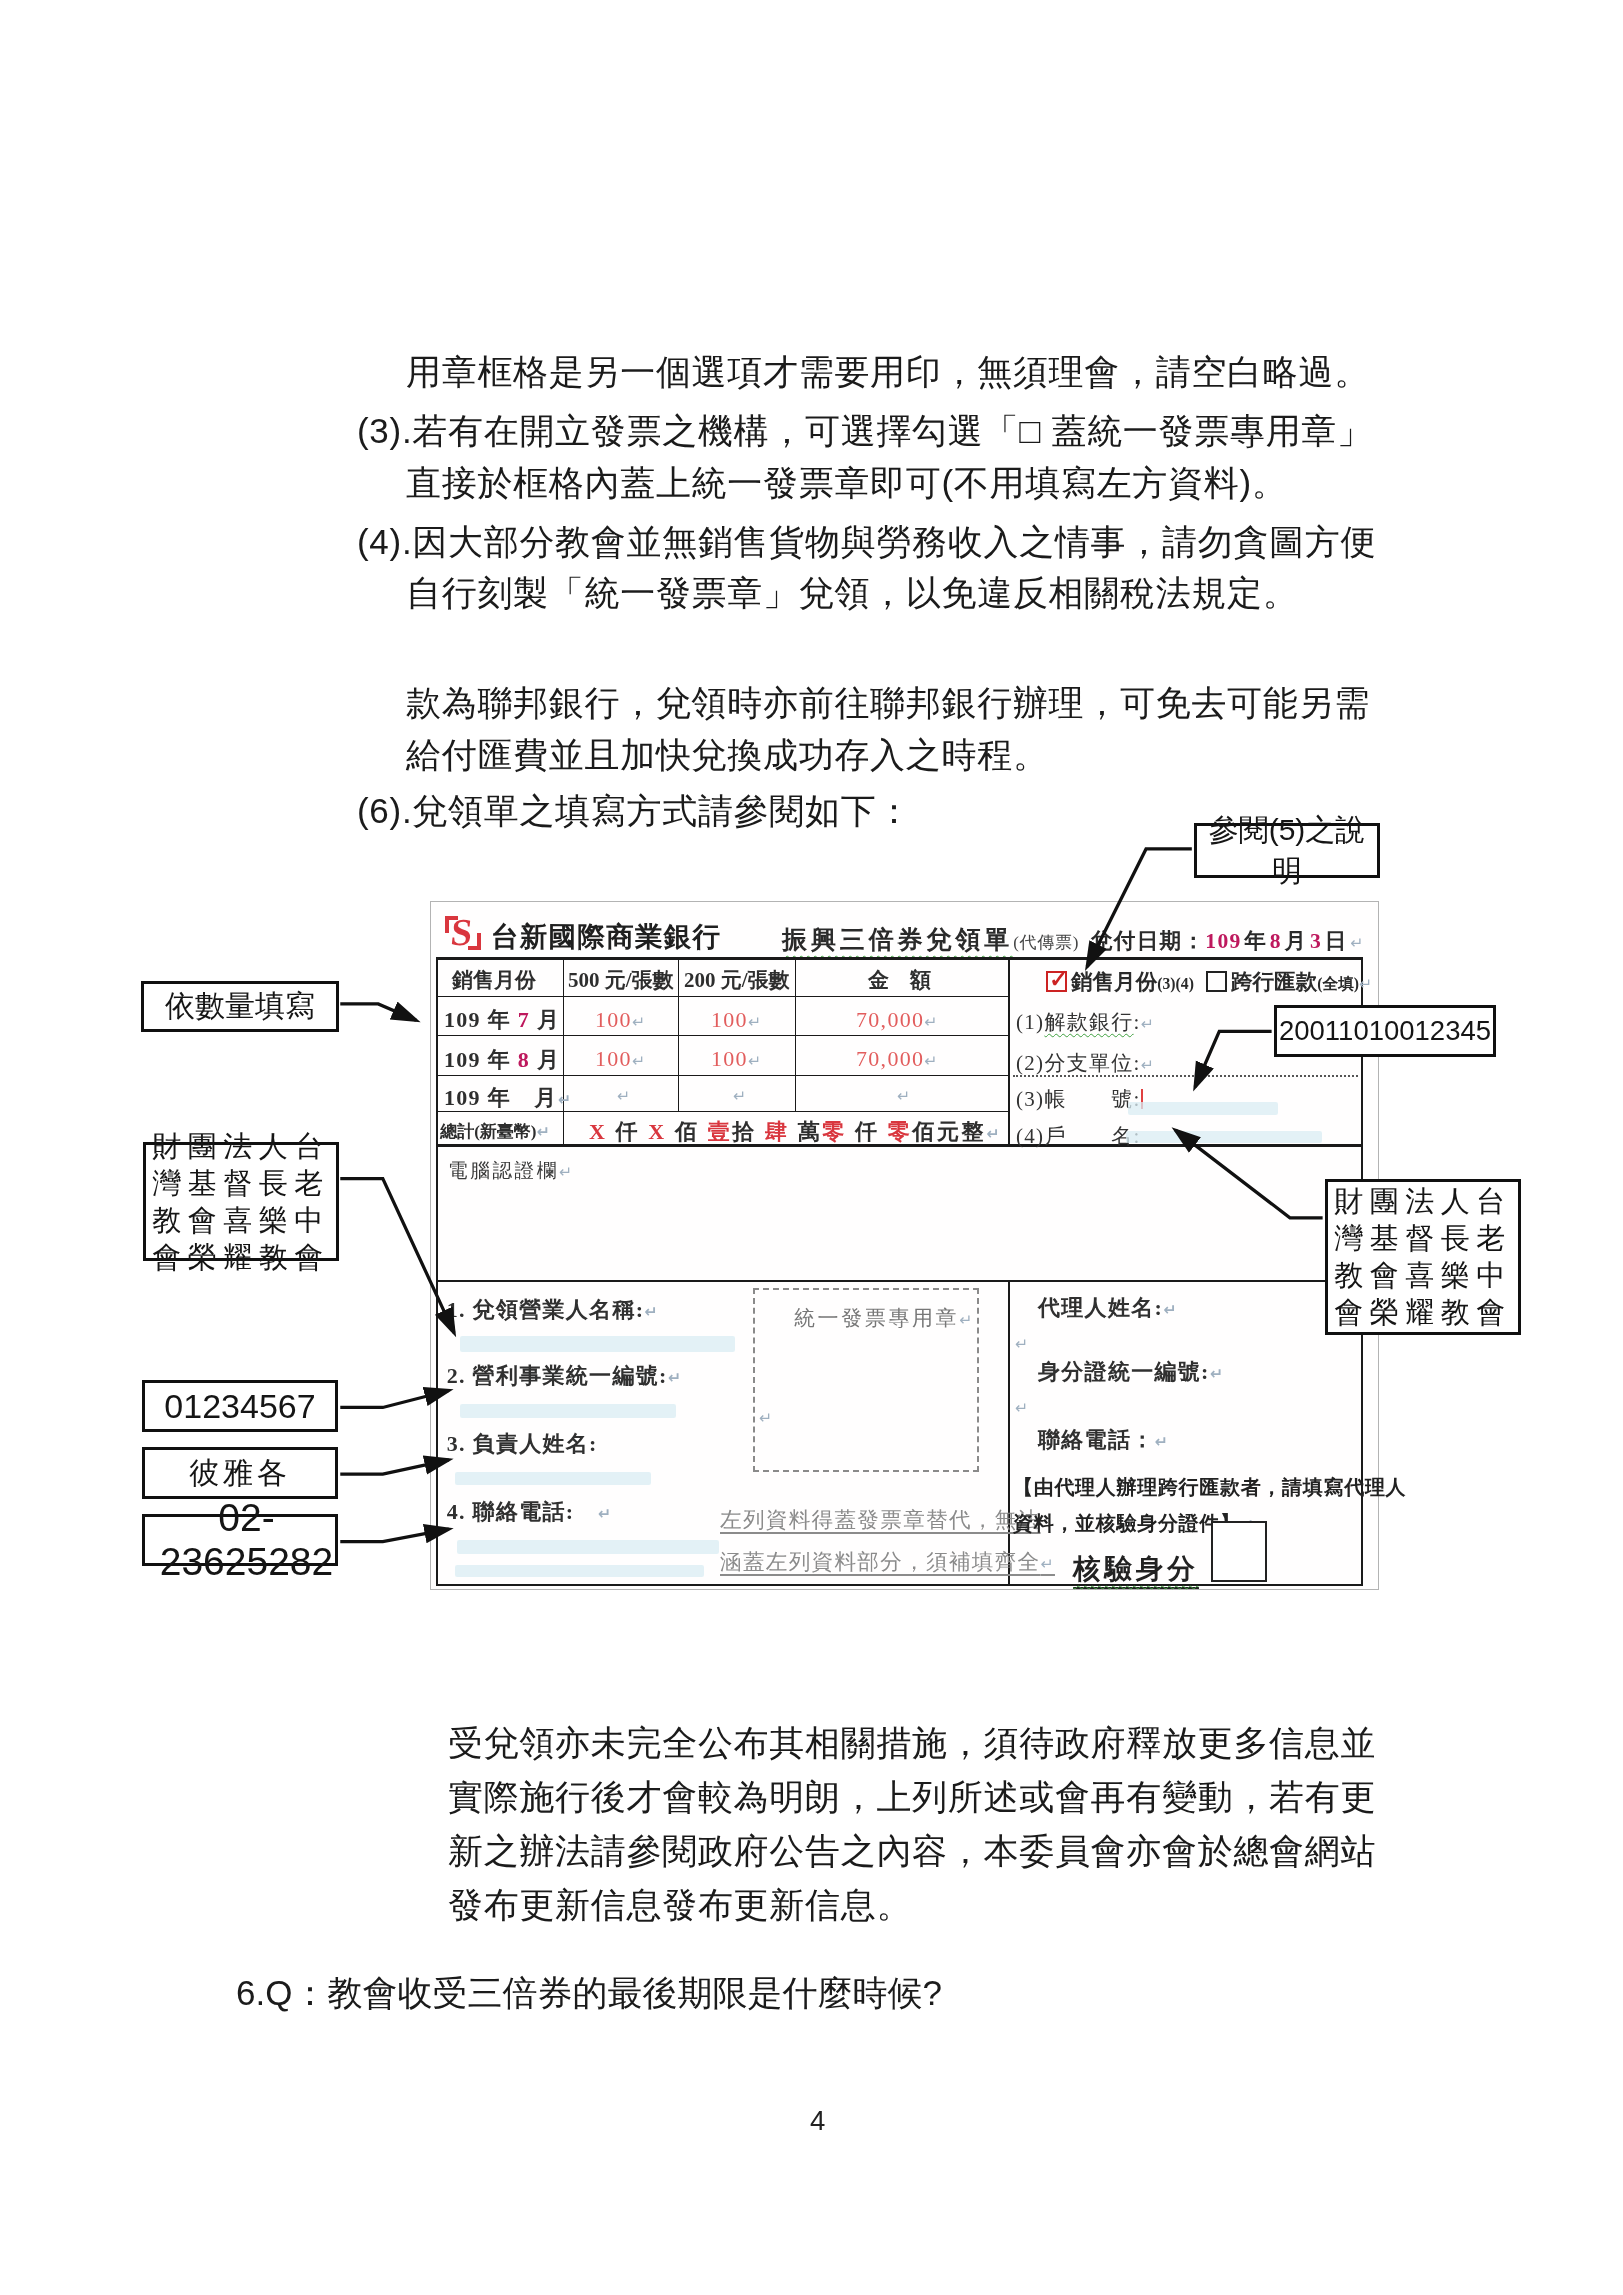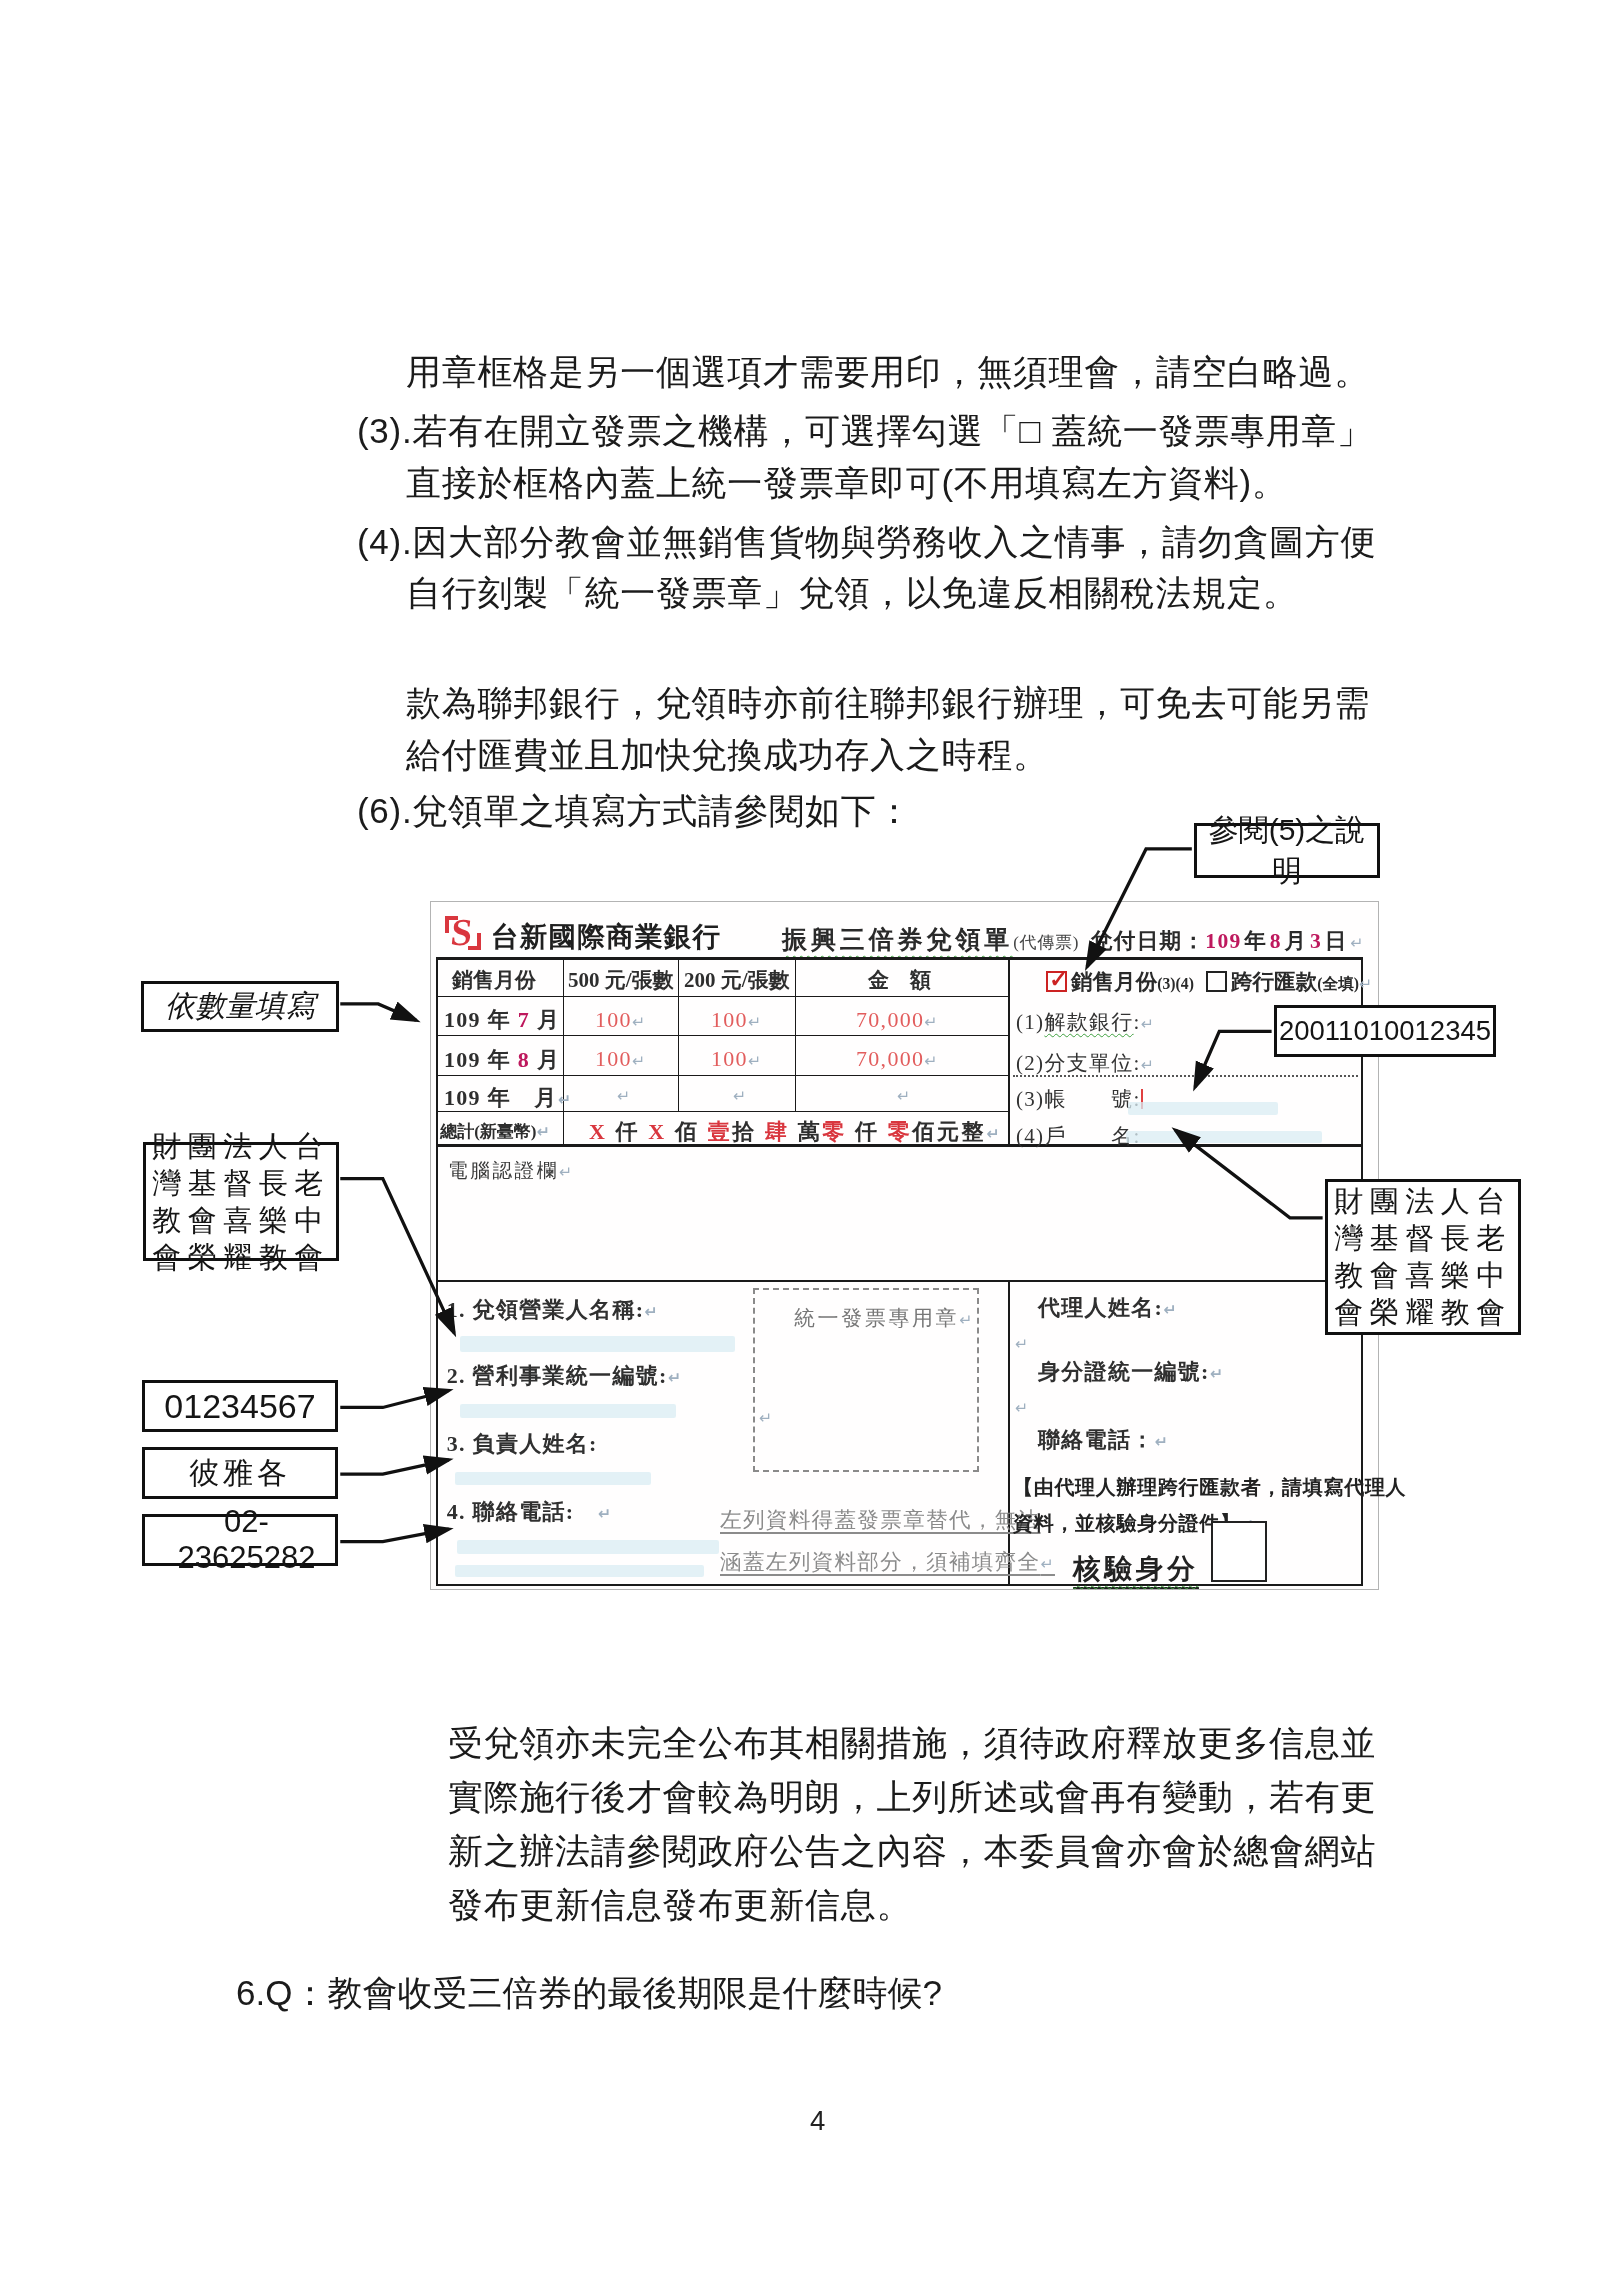--- a/index.html
+++ b/index.html
@@ -189,34 +189,34 @@
     <div class="abs" style="left:584px; top:432px;"><span class="ret">↵</span></div>
     <div class="abs flabel" style="left:607px; top:455px;"><span>身分證統一編號:</span><span class="ret">↵</span></div>
     <div class="abs" style="left:584px; top:496px;"><span class="ret">↵</span></div>
     <div class="abs flabel" style="left:607px; top:523px;"><span>聯絡電話：</span><span class="ret">↵</span></div>
     <div class="abs agent-note" style="left:582px; top:572px;">【由代理人辦理跨行匯款者，請填寫代理人</div>
     <div class="abs agent-note" style="left:582px; top:608px;"><span>資料，並核驗身分證件】</span><span class="ret">↵</span></div>
     <div class="abs verify" style="left:642px; top:649px;">核驗身分</div>
     <div class="verify-sq" style="left:780px; top:619px; width:56px; height:61px;"></div>
   </div>
 
-  <div class="callout" style="left:141px; top:981px; width:198px; height:51px;font-style:italic;">依數量填寫</div>
+  <div class="callout" style="left:141px; top:981px; width:198px; height:51px;">依數量填寫</div>
 
   <div class="callout" style="left:143px; top:1142px; width:196px; height:119px; font-size:29px;">
     <span class="org-lines">
       <div>財團法人台</div>
       <div>灣基督長老</div>
       <div>教會喜樂中</div>
       <div>會榮耀教會</div>
     </span>
   </div>
 
   <div class="callout" style="left:142px; top:1380px; width:196px; height:52px; font-size:34px;">01234567</div>
   <div class="callout" style="left:142px; top:1447px; width:196px; height:52px; letter-spacing:3.9px;">彼雅各</div>
-  <div class="callout" style="left:142px; top:1514px; width:196px; height:52px; font-size:31px;padding-left:13px;">02-23625282</div>
+  <div class="callout" style="left:142px; top:1514px; width:196px; height:52px; font-size:39px;padding-left:13px;">02-23625282</div>
 
   <div class="callout thick" style="left:1194px; top:823px; width:186px; height:55px;">參閱(5)之說明</div>
   <div class="callout thick" style="left:1274px; top:1005px; width:222px; height:52px; font-size:27.5px;">20011010012345</div>
 
   <div class="callout thick" style="left:1325px; top:1179px; width:196px; height:156px; font-size:29px;">
     <span class="org-lines">
       <div>財團法人台</div>
       <div>灣基督長老</div>
       <div>教會喜樂中</div>
       <div>會榮耀教會</div>

